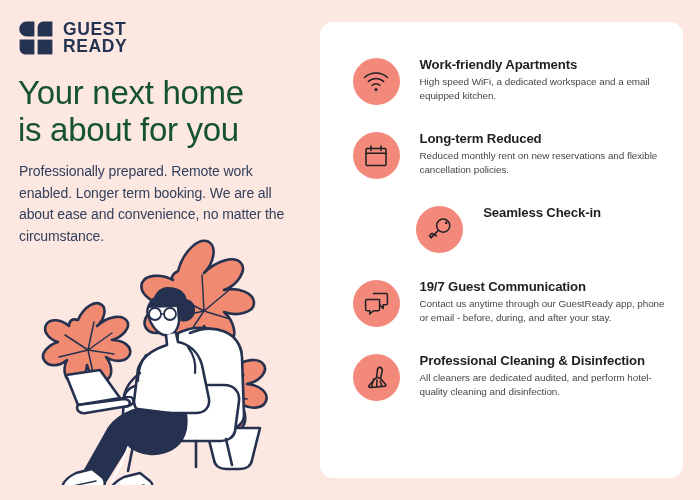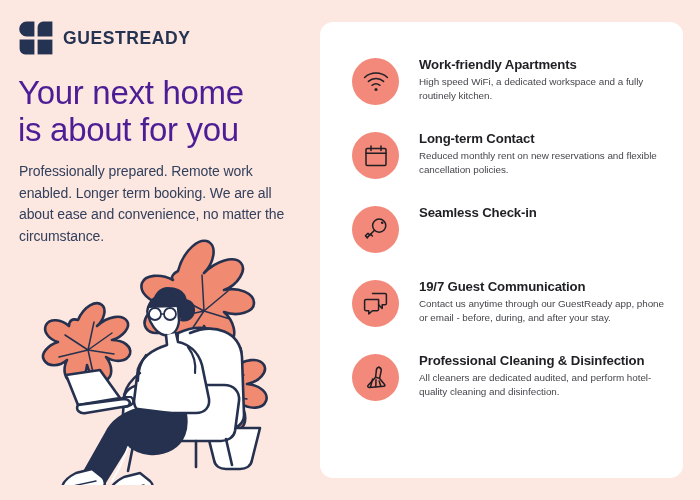--- a/index.html
+++ b/index.html
@@ -17,38 +17,38 @@
     width: 320px; height: 500px;
   }
 
   #brand-logo {
     position: absolute;
     left: 18px; top: 20px;
     display: flex; align-items: center; gap: 9px;
   }
   #logo-mark { width: 36px; height: 36px; display: block; }
   #brand-wordmark {
-    display: flex; flex-direction: row;
+    display: flex; flex-direction: column;
     line-height: 0.95;
   }
   #brand-wordmark span {
     font-size: 17.5px;
     font-weight: 700;
     letter-spacing: 0.6px;
     color: #253352;
   }
 
   #page-title {
     position: absolute;
     left: 18px; top: 74px;
     width: 290px;
     font-size: 33px;
     line-height: 1.13;
     font-weight: 400;
-    color: #4c1d95;
+    color: #14532d;
     letter-spacing: -0.3px;
   }
 
   #page-subtitle {
     position: absolute;
     left: 19px; top: 161px;
     width: 272px;
     font-size: 14px;
     line-height: 1.55;
     color: #33405C;
@@ -72,20 +72,21 @@
   }
 
   #features-list {
     position: absolute;
     left: 0; top: 0;
     width: 100%; height: 100%;
     padding: 34px 18px 0 32px;
     display: flex;
     flex-direction: column;
     gap: 25px;
+    align-items: center;
   }
 
   .feature-row {
     display: flex;
     align-items: flex-start;
     gap: 20px;
   }
 
   .feature-icon-badge {
     flex: 0 0 auto;
@@ -227,37 +228,37 @@
           <g fill="none" stroke="#1F1F24" stroke-width="1.5" stroke-linecap="round">
             <path d="M1.6 6.5 A17 17 0 0 1 24.4 6.5"></path>
             <path d="M5.4 10.4 A11.6 11.6 0 0 1 20.6 10.4"></path>
             <path d="M9.1 14.3 A6.2 6.2 0 0 1 16.9 14.3"></path>
           </g>
           <circle cx="13" cy="18.6" r="1.5" fill="#1F1F24"></circle>
         </svg>
       </div>
       <div class="feature-text">
         <div class="feature-title">Work-friendly Apartments</div>
-        <div class="feature-desc">High speed WiFi, a dedicated workspace and a fully routinely kitchen.</div>
+        <div class="feature-desc">High speed WiFi, a dedicated workspace and a email equipped kitchen.</div>
       </div>
     </div>
 
     <div class="feature-row">
       <div class="feature-icon-badge">
         <svg width="24" height="24" viewBox="0 0 24 24">
           <g fill="none" stroke="#1F1F24" stroke-width="1.5" stroke-linecap="round" stroke-linejoin="round">
             <rect x="2" y="4.5" width="20" height="17" rx="1.2"></rect>
             <path d="M2 9.2 L22 9.2"></path>
             <path d="M7 2 L7 6.6"></path>
             <path d="M17 2 L17 6.6"></path>
           </g>
         </svg>
       </div>
       <div class="feature-text">
-        <div class="feature-title">Long-term Contact</div>
+        <div class="feature-title">Long-term Reduced</div>
         <div class="feature-desc">Reduced monthly rent on new reservations and flexible cancellation policies.</div>
       </div>
     </div>
 
     <div class="feature-row">
       <div class="feature-icon-badge">
         <svg width="25" height="25" viewBox="0 0 25 25">
           <g fill="none" stroke="#1F1F24" stroke-width="1.5" stroke-linecap="round" stroke-linejoin="round">
             <circle cx="16.2" cy="8.6" r="6.6"></circle>
             <path d="M11.5 13.3 L4.2 20.6"></path>

